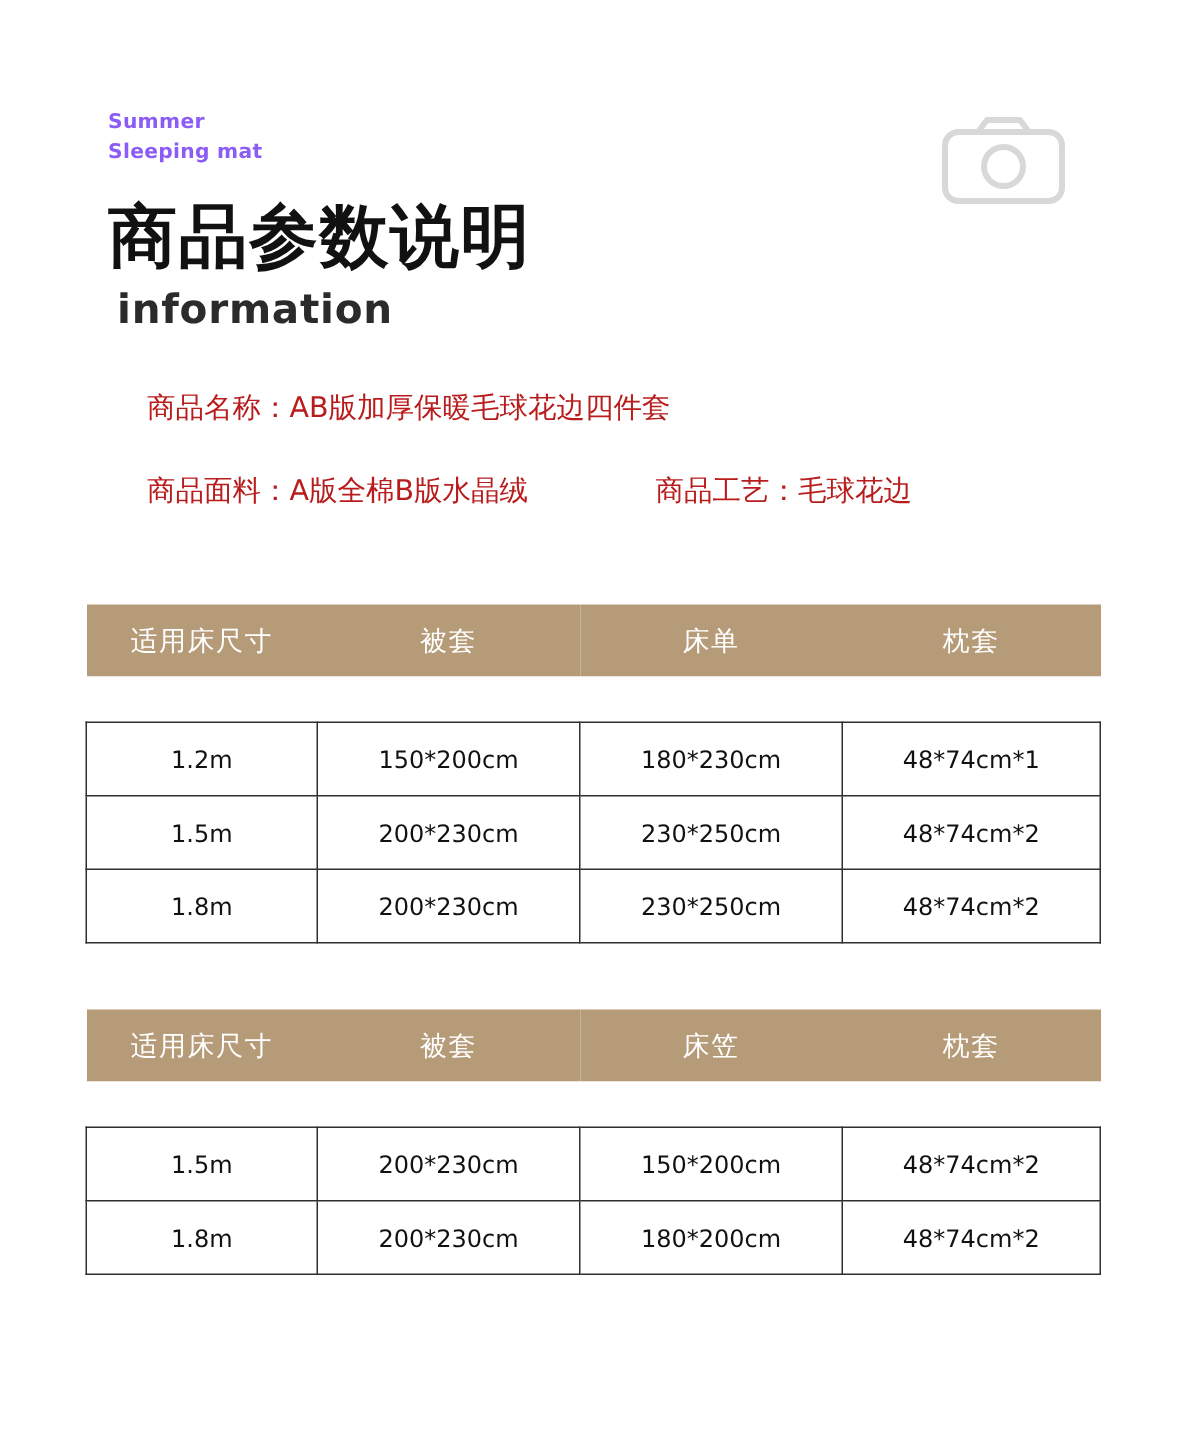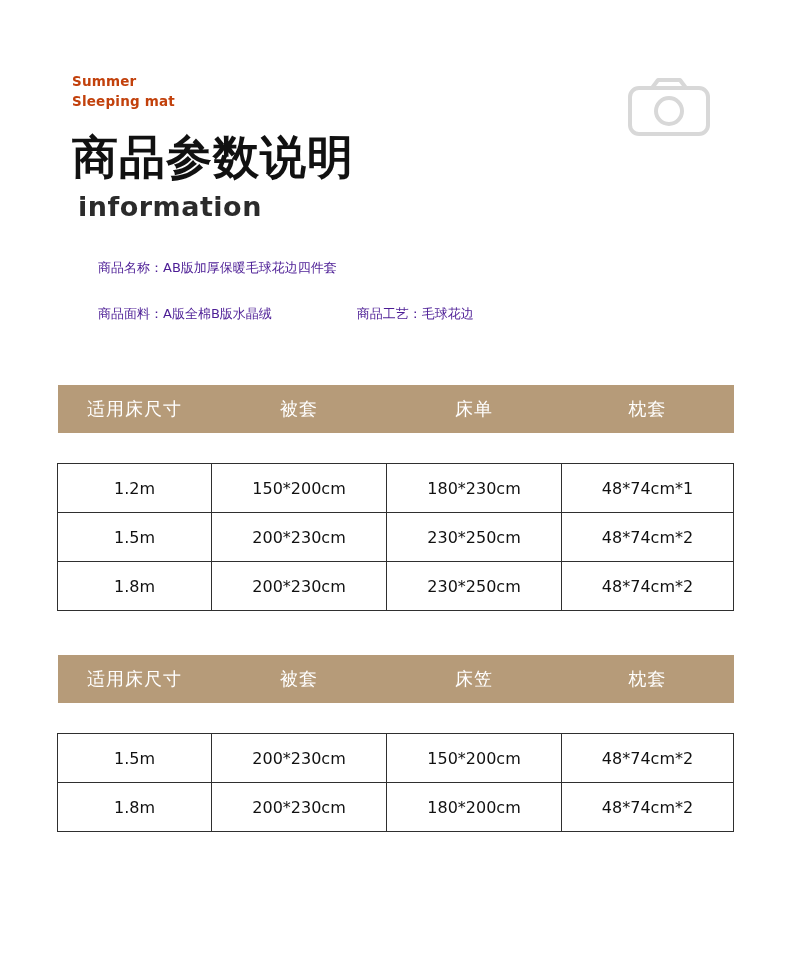--- a/index.html
+++ b/index.html
@@ -28,21 +28,21 @@
   .header {
     position: relative;
     padding: 72px 0 0 72px;
   }
   .brand {
     font-family: "DejaVu Sans", sans-serif;
     font-size: 13.5px;
     font-weight: 700;
     line-height: 1.45;
     letter-spacing: 0.2px;
-    color: #c2410c;
+    color: #8b5cf6;
   }
   .brand-line {
     display: block;
   }
 
   .title-cn {
     margin-top: 22px;
     font-family: "DejaVu Sans", sans-serif;
     font-size: 46px;
     font-weight: 700;
@@ -69,22 +69,22 @@
     height: 58px;
   }
 
   
   .info-block {
     margin-top: 36px;
     padding-left: 98px;
   }
   .info-row {
     font-family: "DejaVu Sans", sans-serif;
-    font-size: 13px;
-    color: #4c1d95;
+    font-size: 19px;
+    color: #b91c1c;
     line-height: 1.5;
     margin-bottom: 26px;
     display: flex;
     align-items: baseline;
   }
   .info-row .seg {
     white-space: nowrap;
   }
   .info-row .seg.second {
     margin-left: 85px;

